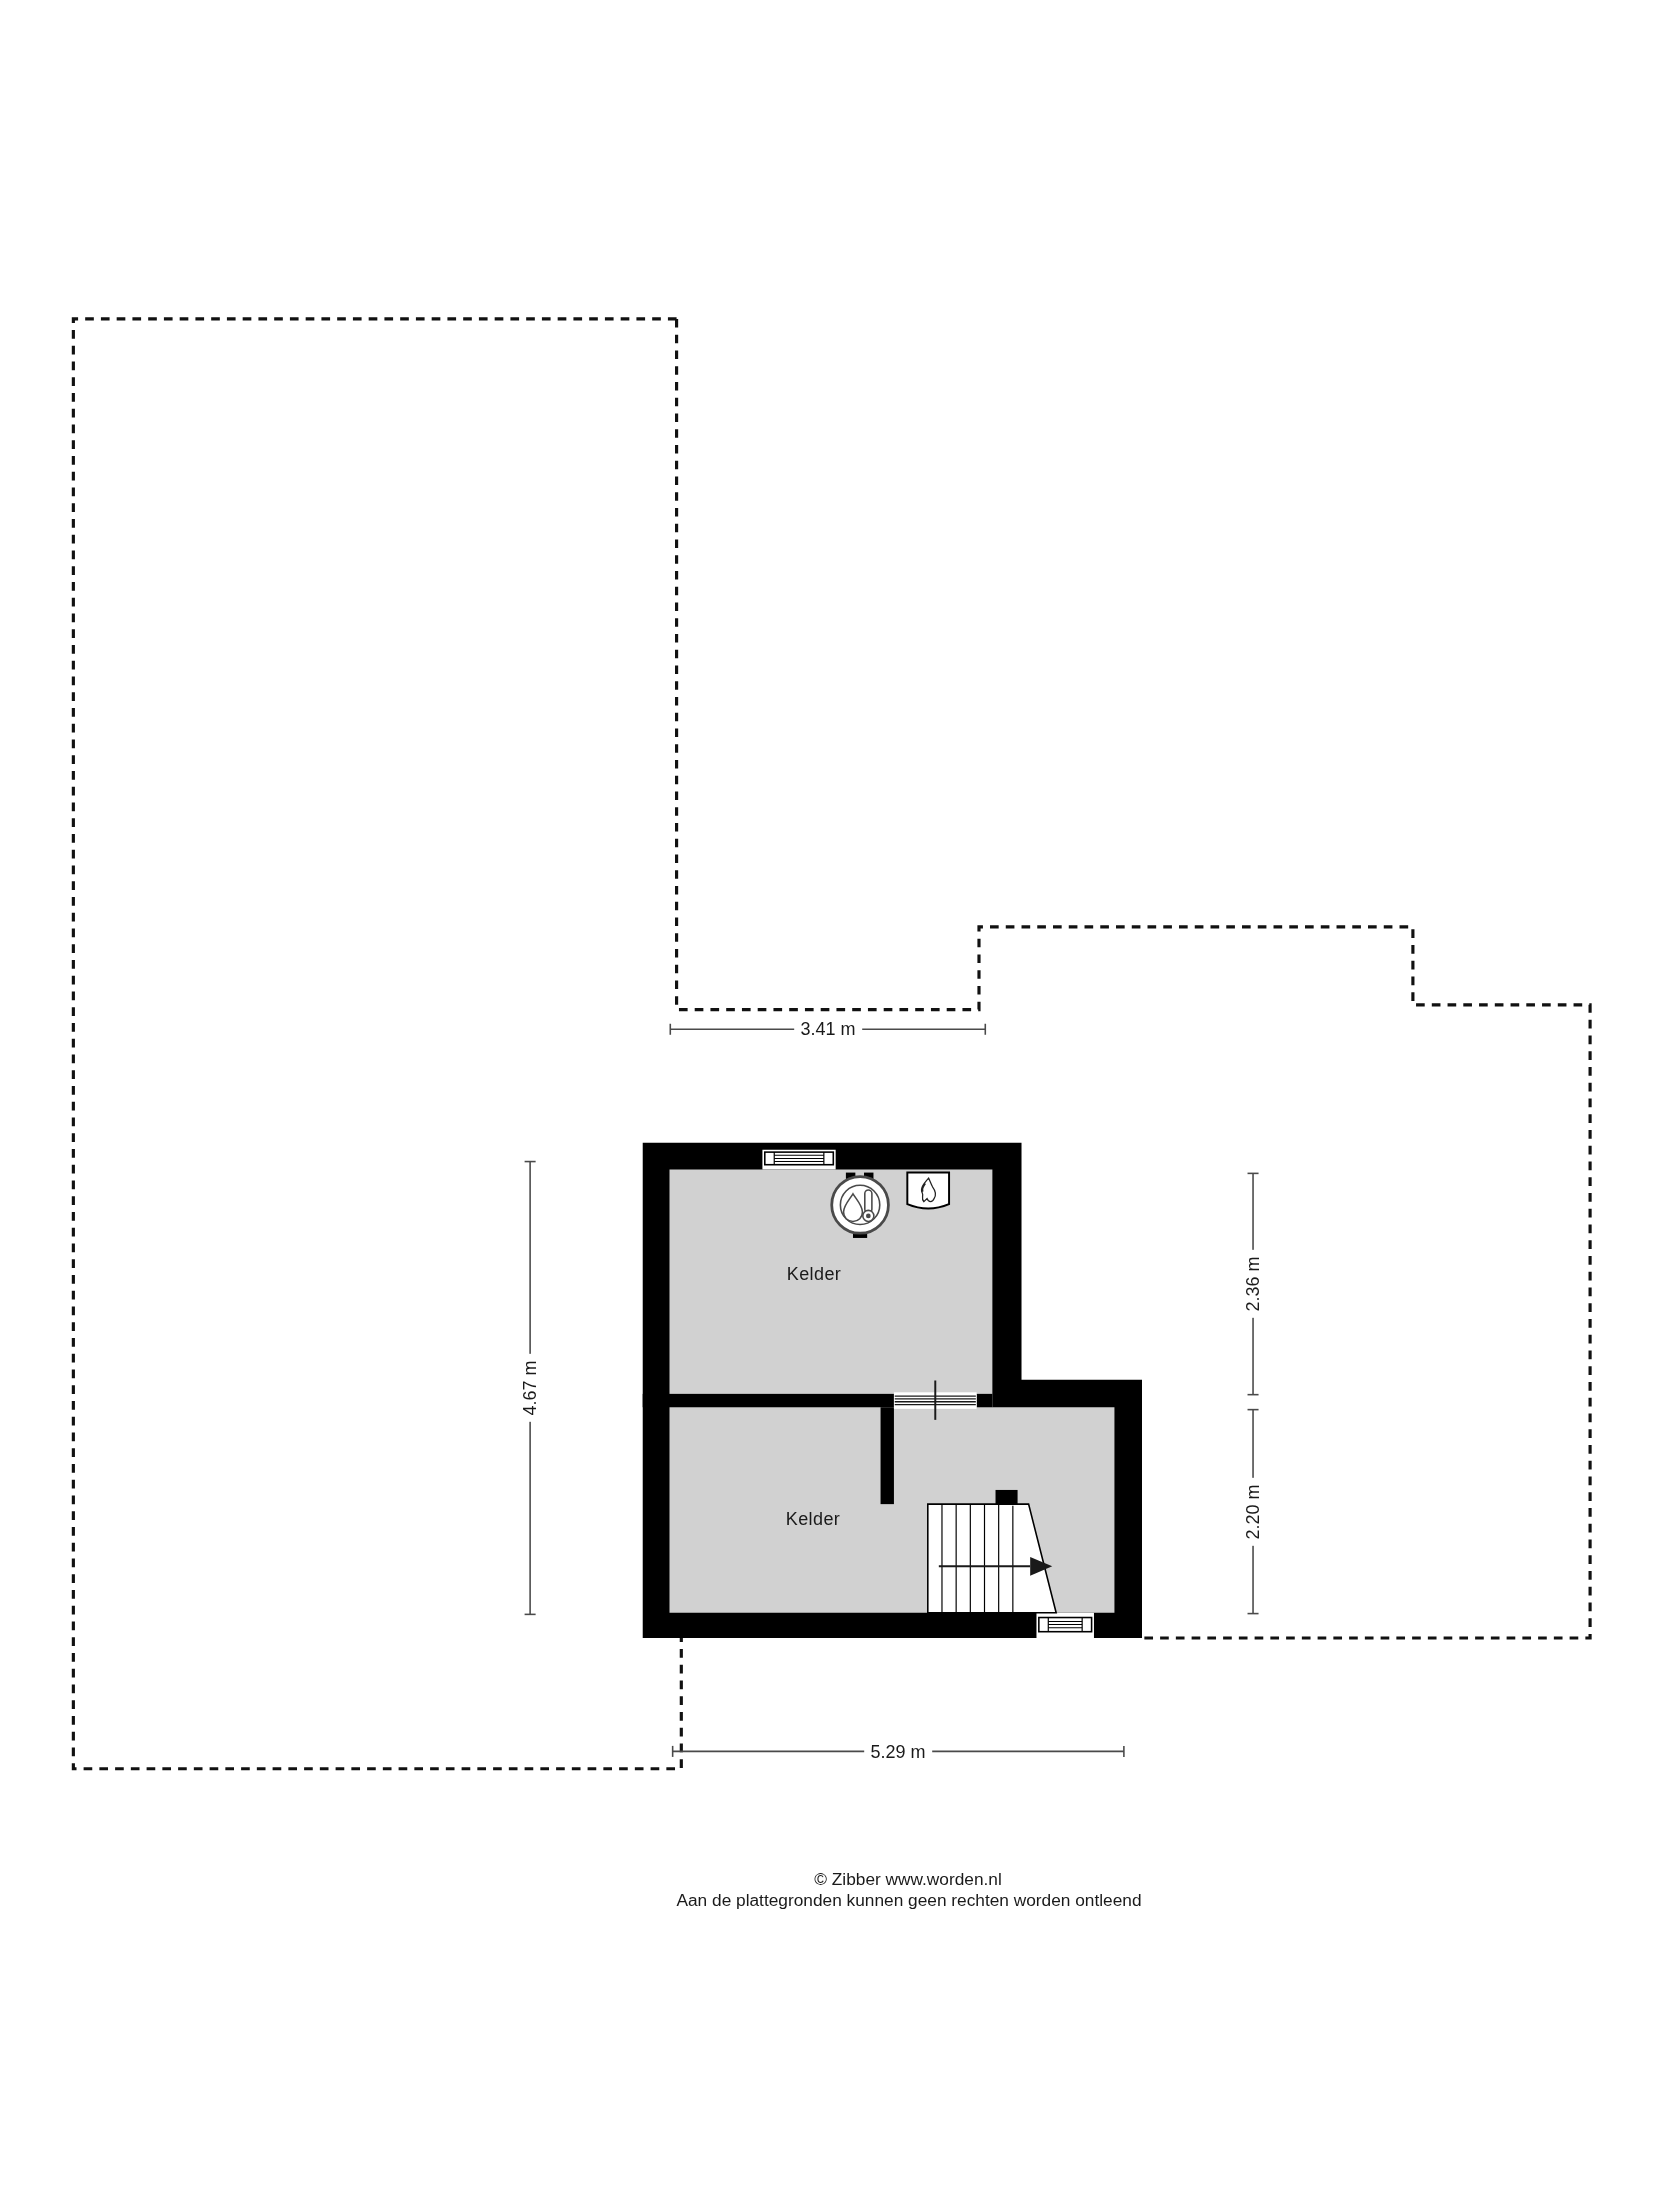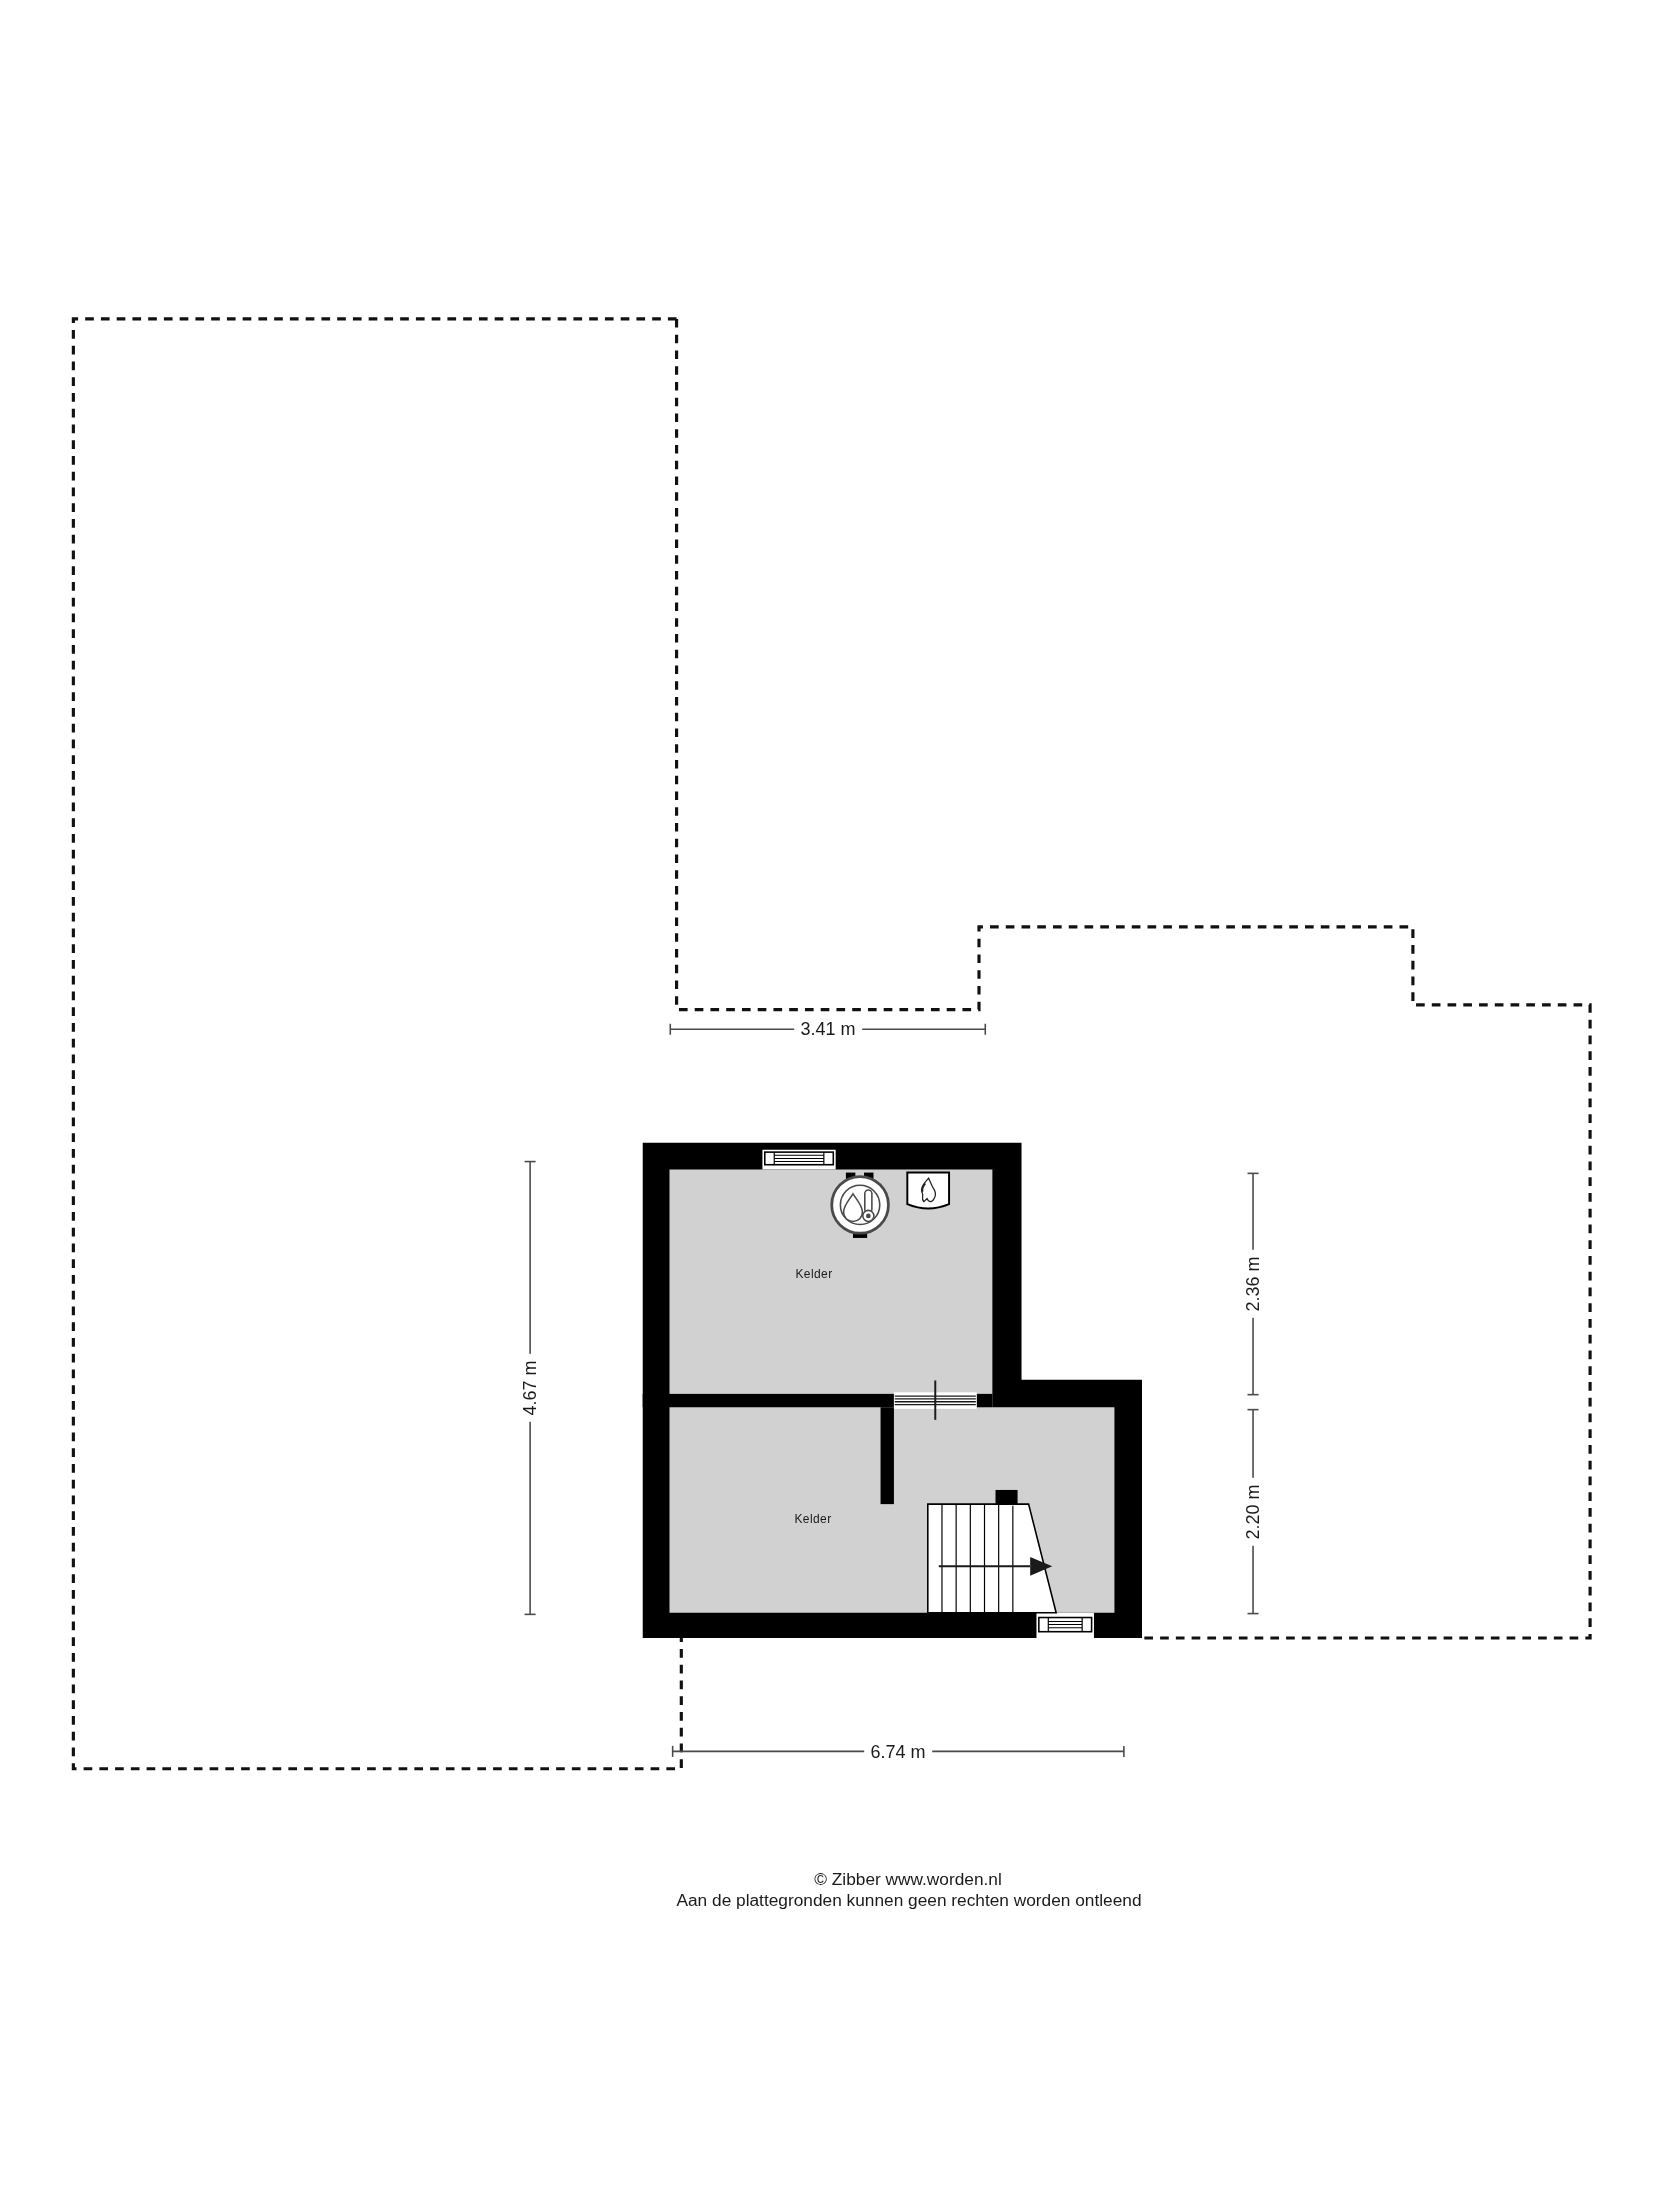--- a/index.html
+++ b/index.html
@@ -13,21 +13,21 @@
   }
   .canvas svg{position:absolute;left:0;top:0;}
   .label{
     position:absolute;
     transform:translate(-50%,-50%);
     color:#1a1a1a;
     white-space:nowrap;
     text-align:center;
   }
   .room-label{
-    font-size:12px;
+    font-size:18px;
     letter-spacing:0.4px;
   }
   .dim-label{
     font-size:18px;
     background:#ffffff;
     padding:0.8px 6.3px;
   }
   .dim-label.vert{
     transform:translate(-50%,-50%) rotate(-90deg);
   }
@@ -147,21 +147,21 @@
       <path d="M1152,1489 L1205,1489 L1205,1529 Q1178.5,1540 1152,1529 Z" fill="#ffffff" stroke="#000" stroke-width="2.5"></path>
       <path d="M1179,1496 C1172,1504 1168,1509 1171,1515 C1173,1519 1169,1522 1173,1526 L1177,1522 C1179,1527 1184,1527 1186,1522 C1190,1516 1187,1511 1184,1507 C1182,1503 1181,1500 1179,1496 Z
                M1175,1503 C1172,1507 1170,1510 1172,1513" fill="none" stroke="#222" stroke-width="1.6"></path>
     </g>
   </svg>
 
   <div class="label room-label" style="left:814px; top:1274px;">Kelder</div>
   <div class="label room-label" style="left:813px; top:1519px;">Kelder</div>
 
   <div class="label dim-label" style="left:828px; top:1029px;text-align:right;">3.41 m</div>
-  <div class="label dim-label" style="left:898px; top:1752px;">6.74 m</div>
+  <div class="label dim-label" style="left:898px; top:1752px;">5.29 m</div>
   <div class="label dim-label vert" style="left:530px; top:1388px;">4.67 m</div>
   <div class="label dim-label vert" style="left:1253px; top:1284px;">2.36 m</div>
   <div class="label dim-label vert" style="left:1253px; top:1512px;">2.20 m</div>
 
   <div class="label footer-line" style="left:909px; top:1900px;">Aan de plattegronden kunnen geen rechten worden ontleend</div>
   <div class="label footer-line" style="left:908px; top:1879px;">© Zibber www.worden.nl</div>
 
 </div>
 
 

